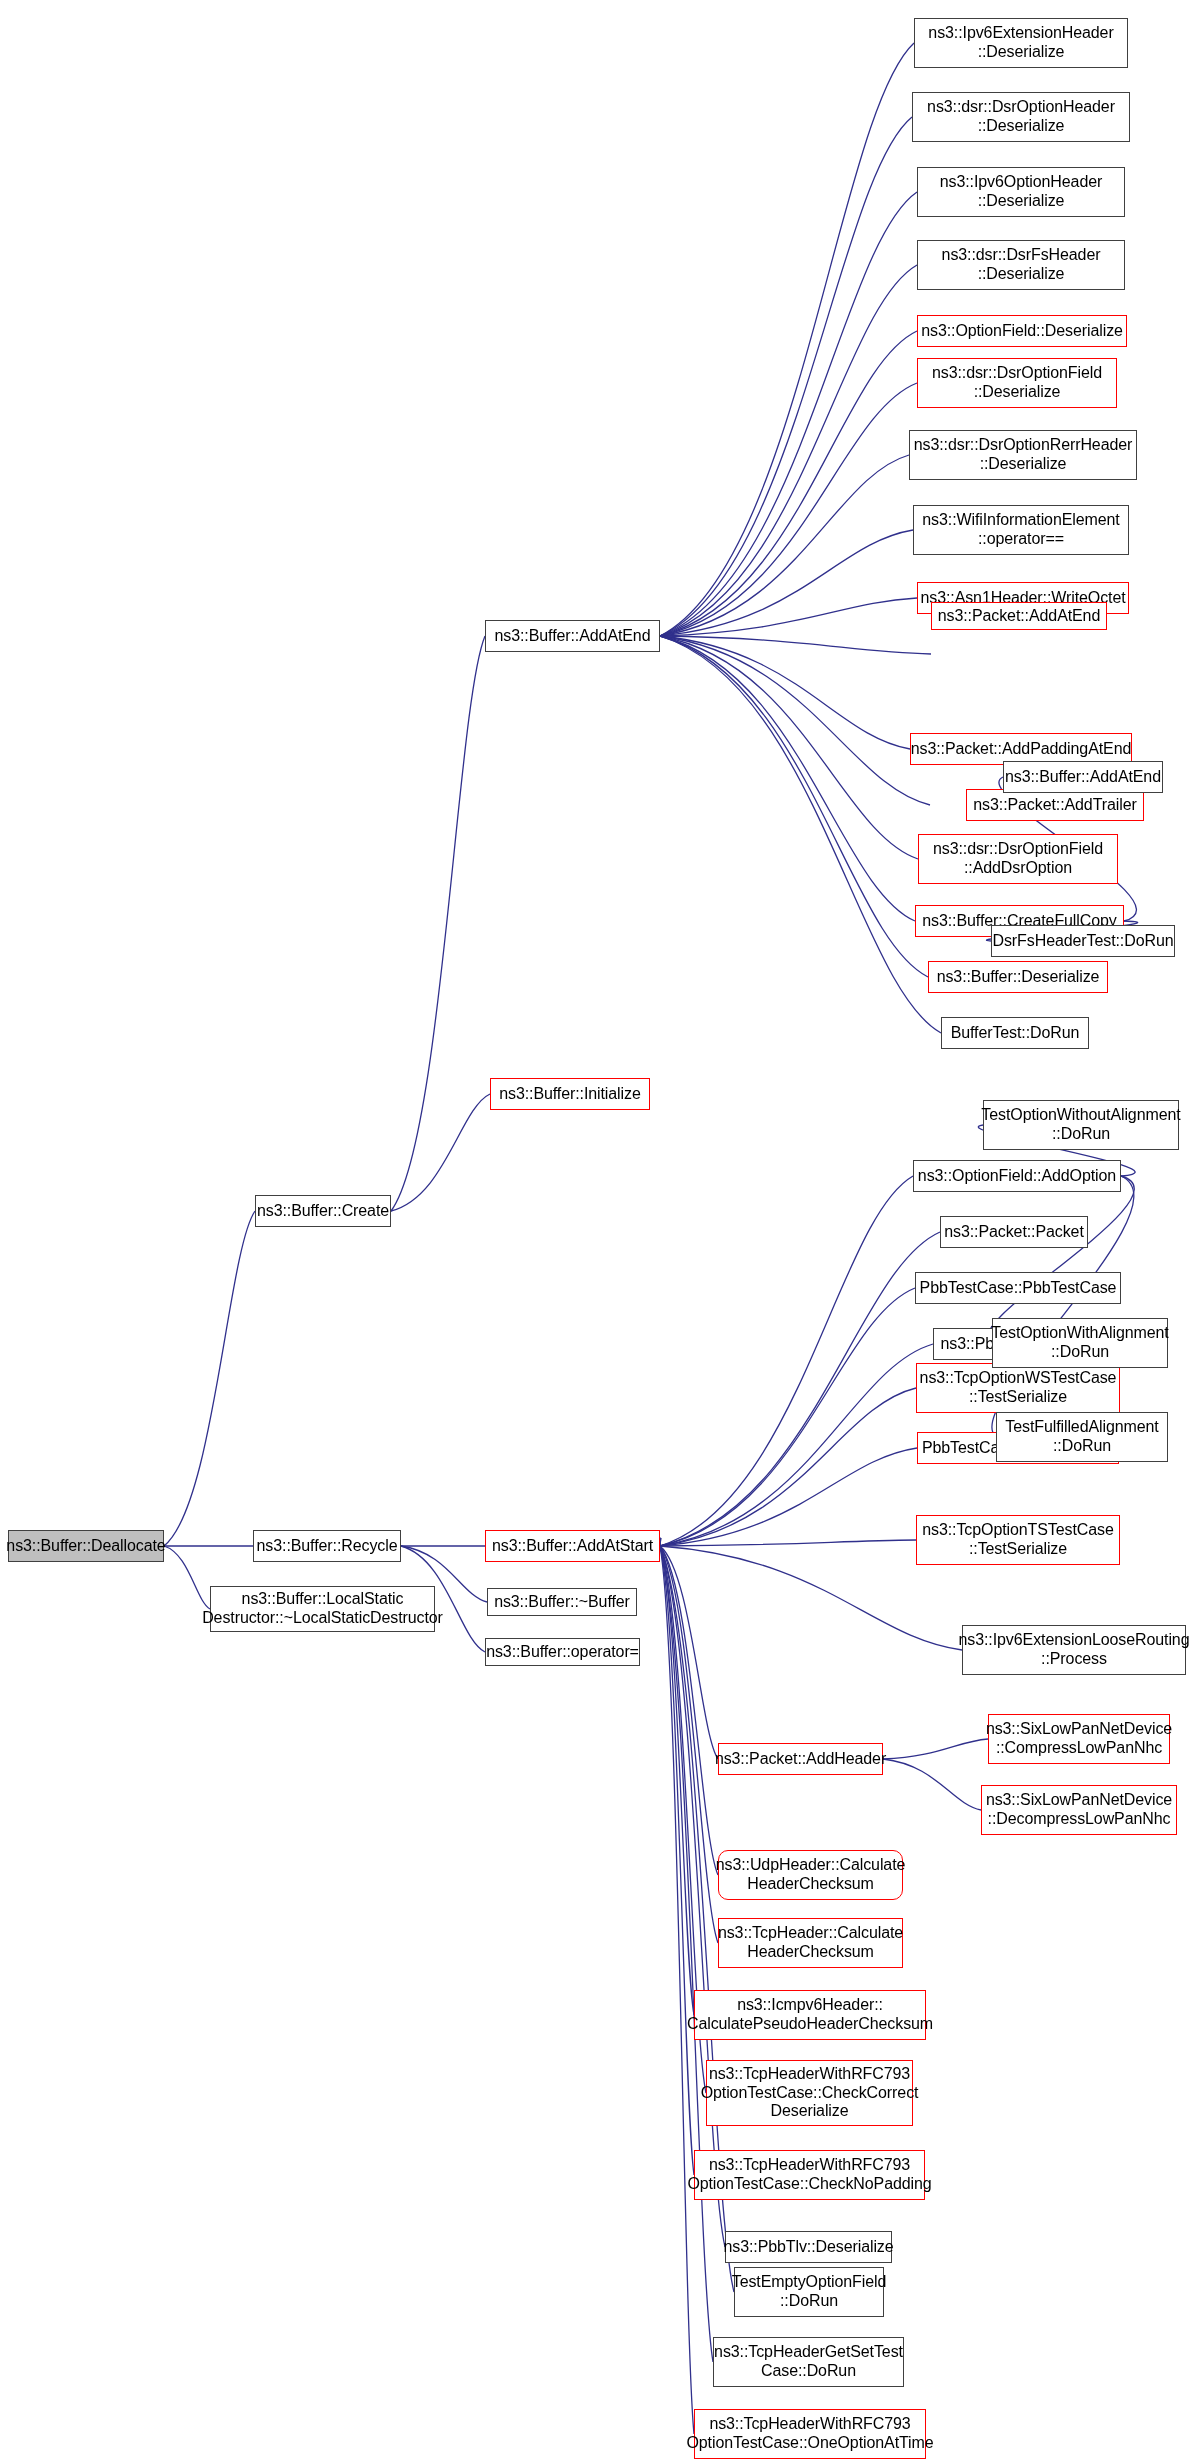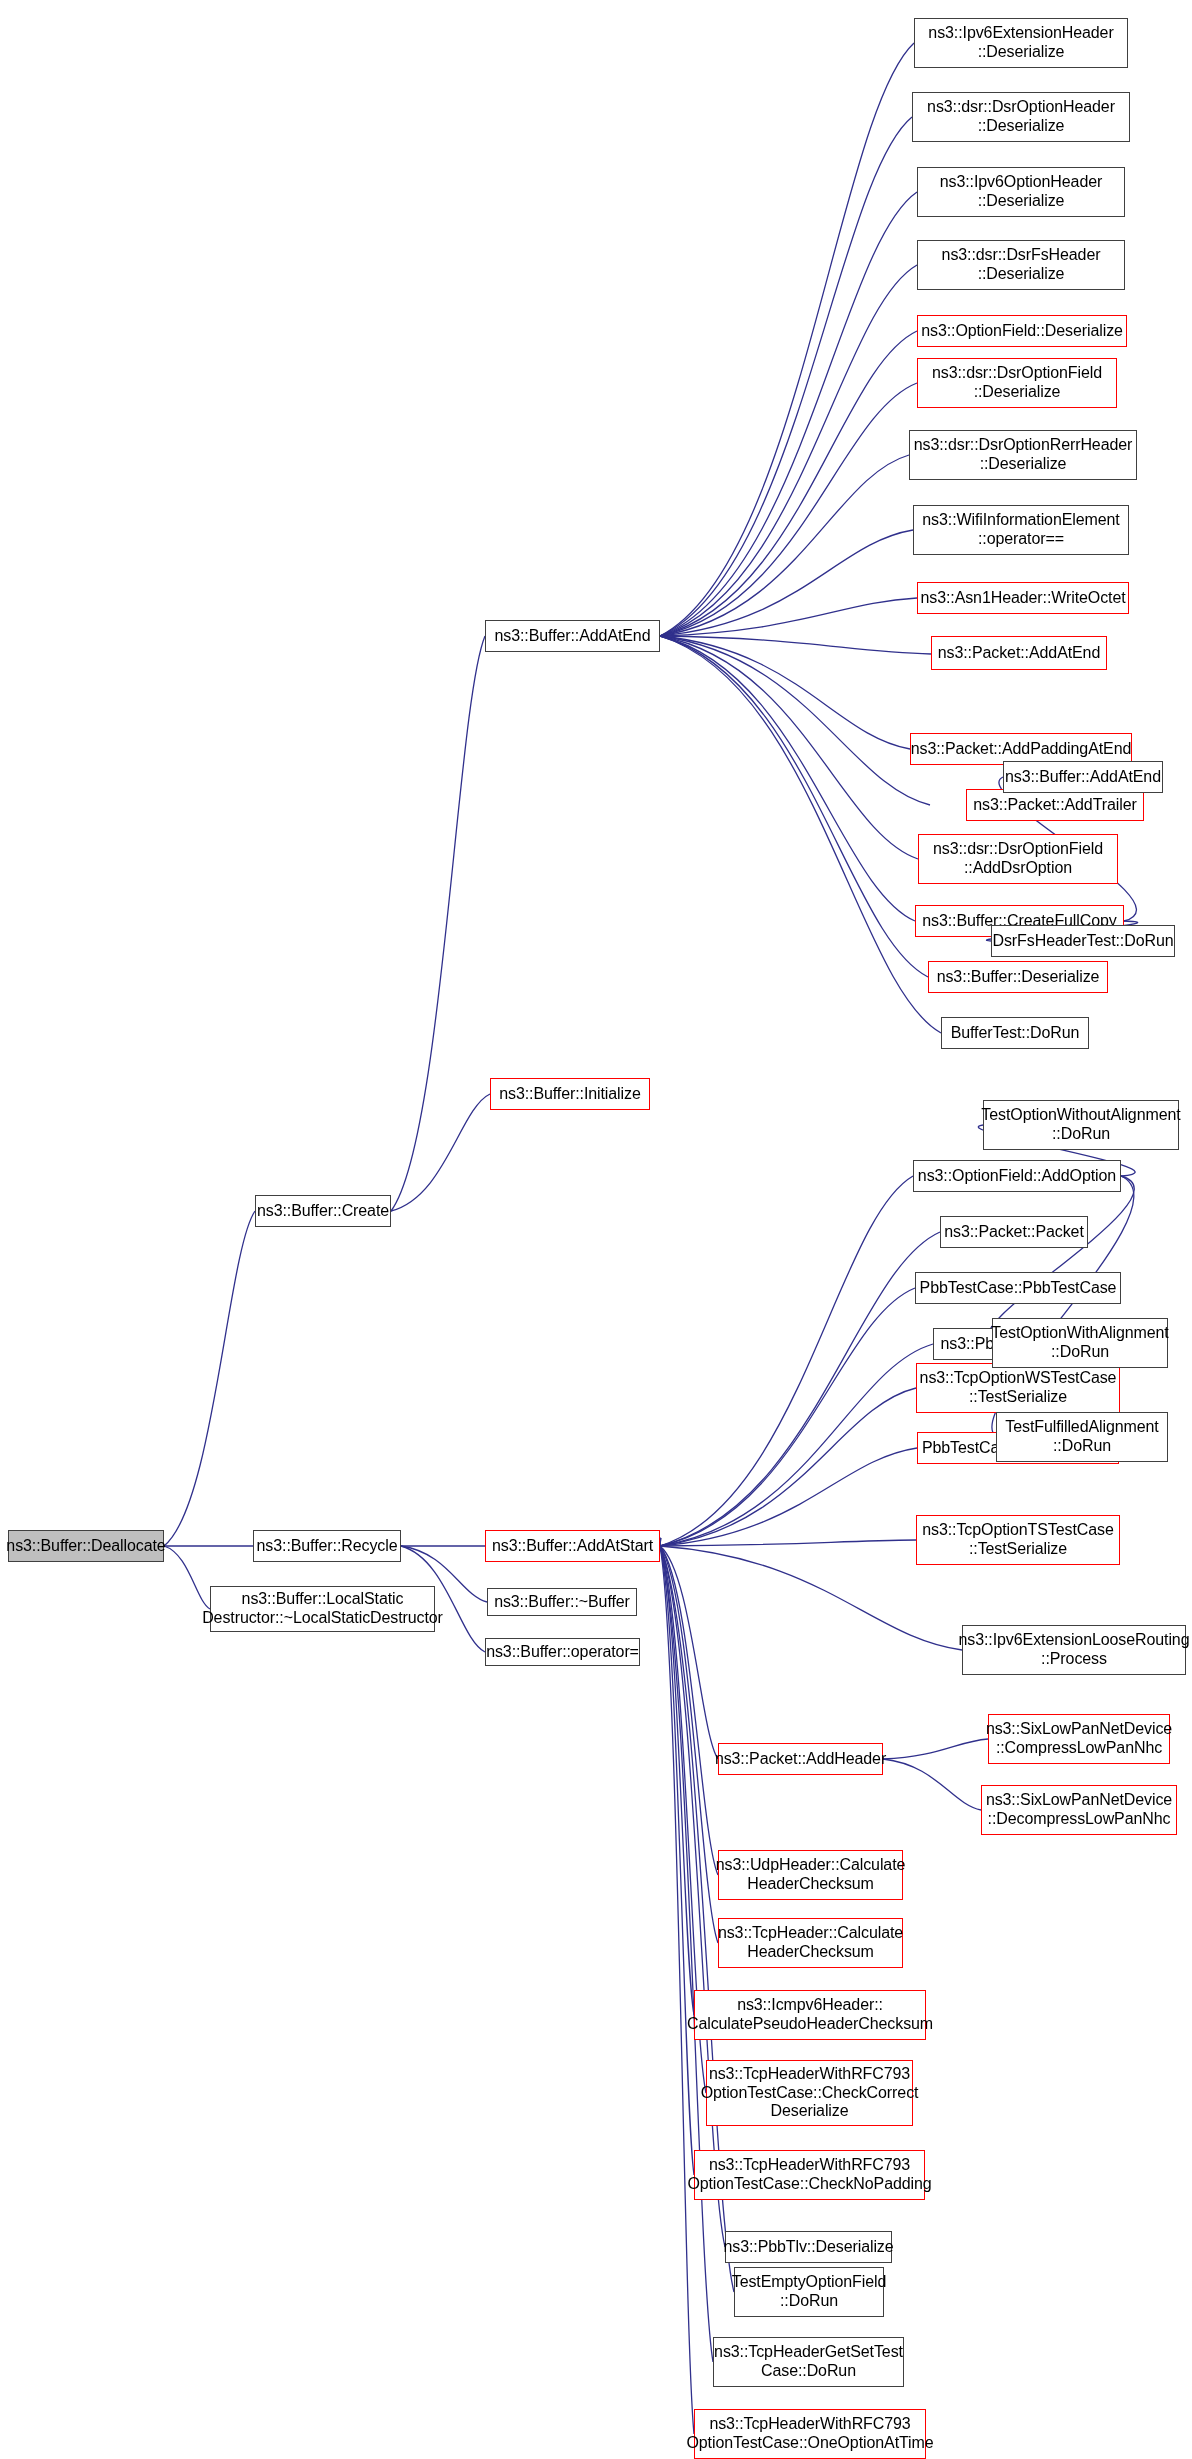--- a/index.html
+++ b/index.html
@@ -121,21 +121,21 @@
       <div class="node" style="left: 917px; top: 240px; width: 208px; height: 50px;"><span class="lbl">ns3::dsr::DsrFsHeader
 ::Deserialize</span></div>
       <div class="node red" style="left: 917px; top: 315px; width: 210px; height: 32px;"><span class="lbl">ns3::OptionField::Deserialize</span></div>
       <div class="node red" style="left: 917px; top: 358px; width: 200px; height: 50px;"><span class="lbl">ns3::dsr::DsrOptionField
 ::Deserialize</span></div>
       <div class="node" style="left: 909px; top: 430px; width: 228px; height: 50px;"><span class="lbl">ns3::dsr::DsrOptionRerrHeader
 ::Deserialize</span></div>
       <div class="node" style="left: 913px; top: 505px; width: 216px; height: 50px; text-align: center;"><span class="lbl">ns3::WifiInformationElement
 ::operator==</span></div>
       <div class="node red" style="left: 917px; top: 582px; width: 212px; height: 32px;"><span class="lbl">ns3::Asn1Header::WriteOctet</span></div>
-      <div class="node red" style="left: 931px; top: 636px; width: 176px; height: 34px;"><span class="lbl">ns3::Packet::AddAtEnd</span></div>
+      <div class="node red" style="left: 931px; top: 602px; width: 176px; height: 28px;"><span class="lbl">ns3::Packet::AddAtEnd</span></div>
       <div class="node red" style="left: 910px; top: 733px; width: 222px; height: 32px;"><span class="lbl">ns3::Packet::AddPaddingAtEnd</span></div>
       <div class="node red" style="left: 930px; top: 789px; width: 178px; height: 32px; margin-left: 36px;"><span class="lbl">ns3::Packet::AddTrailer</span></div>
       <div class="node red" style="left: 918px; top: 834px; width: 200px; height: 50px;"><span class="lbl">ns3::dsr::DsrOptionField
 ::AddDsrOption</span></div>
       <div class="node red" style="left: 915px; top: 905px; width: 209px; height: 32px;"><span class="lbl">ns3::Buffer::CreateFullCopy</span></div>
       <div class="node red" style="left: 928px; top: 961px; width: 180px; height: 32px;"><span class="lbl">ns3::Buffer::Deserialize</span></div>
       <div class="node" style="left: 941px; top: 1017px; width: 148px; height: 32px;"><span class="lbl">BufferTest::DoRun</span></div>
       <div class="node red" style="left: 490px; top: 1078px; width: 160px; height: 32px;"><span class="lbl">ns3::Buffer::Initialize</span></div>
       <div class="node" style="left: 913px; top: 1160px; width: 208px; height: 32px;"><span class="lbl">ns3::OptionField::AddOption</span></div>
       <div class="node" style="left: 940px; top: 1216px; width: 148px; height: 32px;"><span class="lbl">ns3::Packet::Packet</span></div>
@@ -163,21 +163,21 @@
 ::DoRun</span></div>
       <div class="node" style="left: 996px; top: 1412px; width: 172px; height: 50px;"><span class="lbl">TestFulfilledAlignment
 ::DoRun</span></div>
       <div class="node" style="left: 962px; top: 1625px; width: 224px; height: 50px;"><span class="lbl">ns3::Ipv6ExtensionLooseRouting
 ::Process</span></div>
       <div class="node red" style="left: 988px; top: 1714px; width: 182px; height: 50px;"><span class="lbl">ns3::SixLowPanNetDevice
 ::CompressLowPanNhc</span></div>
       <div class="node red" style="left: 981px; top: 1785px; width: 196px; height: 50px;"><span class="lbl">ns3::SixLowPanNetDevice
 ::DecompressLowPanNhc</span></div>
       <div class="node red" style="left: 718px; top: 1743px; width: 165px; height: 32px;"><span class="lbl">ns3::Packet::AddHeader</span></div>
-      <div class="node red" style="left: 718px; top: 1850px; width: 185px; height: 50px;"><span class="lbl">ns3::UdpHeader::Calculate
+      <div class="node red" style="left: 718px; top: 1850px; width: 185px; height: 50px; border-radius: 10px;"><span class="lbl">ns3::UdpHeader::Calculate
 HeaderChecksum</span></div>
       <div class="node red" style="left: 718px; top: 1918px; width: 185px; height: 50px;"><span class="lbl">ns3::TcpHeader::Calculate
 HeaderChecksum</span></div>
       <div class="node red" style="left: 694px; top: 1990px; width: 232px; height: 50px;"><span class="lbl">ns3::Icmpv6Header::
 CalculatePseudoHeaderChecksum</span></div>
       <div class="node red" style="left: 706px; top: 2060px; width: 207px; height: 66px;"><span class="lbl">ns3::TcpHeaderWithRFC793
 OptionTestCase::CheckCorrect
 Deserialize</span></div>
       <div class="node red" style="left: 694px; top: 2150px; width: 231px; height: 50px;"><span class="lbl">ns3::TcpHeaderWithRFC793
 OptionTestCase::CheckNoPadding</span></div>

